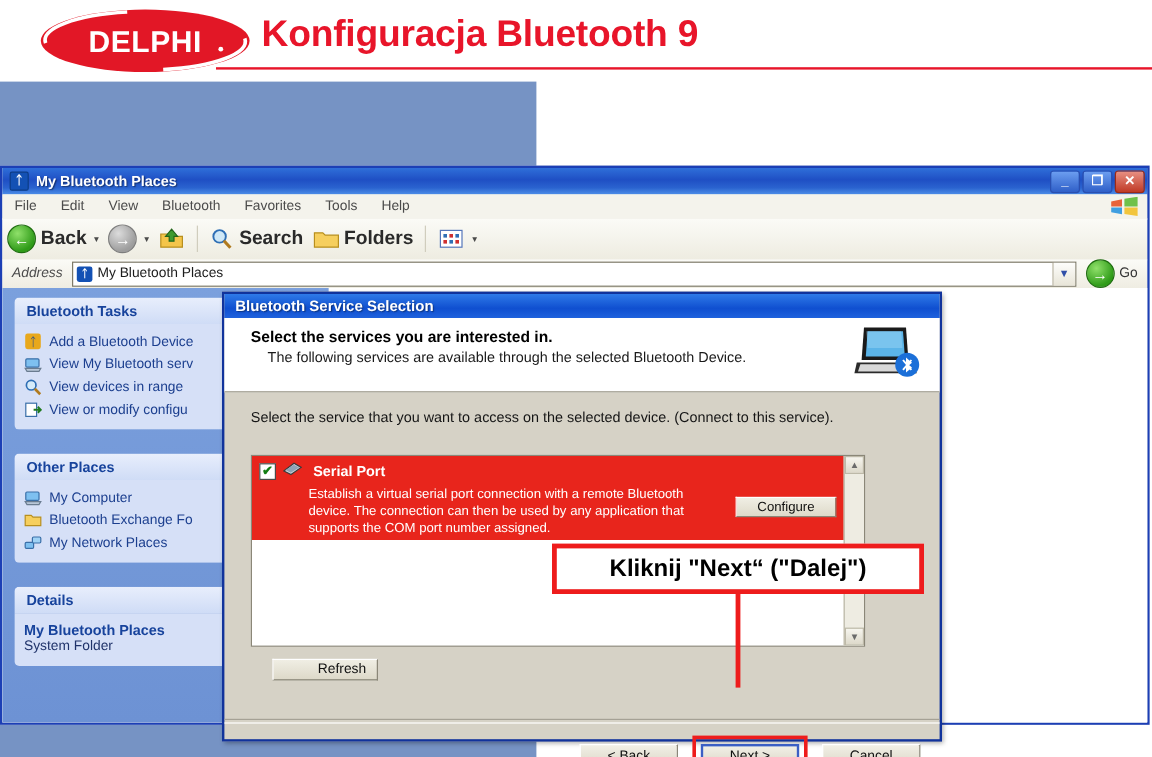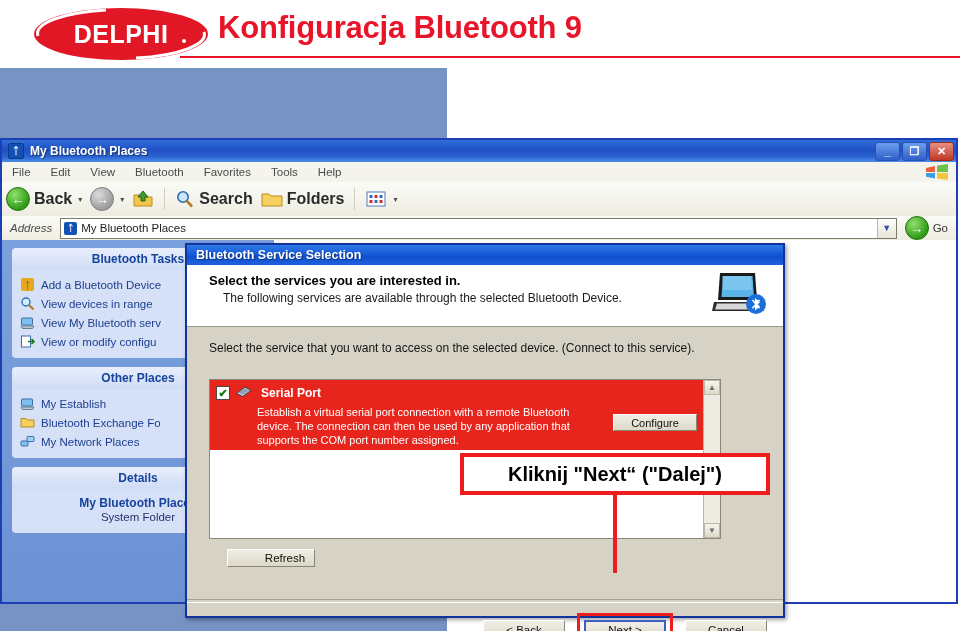--- a/index.html
+++ b/index.html
@@ -130,21 +130,21 @@
   
   #explorer-body{
     position:absolute;left:0;top:100px;width:954px;height:362px;
     background:#ffffff;
   }
   #sidebar{
     position:absolute;left:0;top:0;width:272px;height:362px;
     background:linear-gradient(to bottom,#7ba0dd,#6d92d4);
     padding:8px 10px 0 10px;box-sizing:border-box;
   }
-  .panel{margin-bottom:9px;border-radius:4px;overflow:hidden;text-align:center;}
+  .panel{margin-bottom:20px;border-radius:4px;overflow:hidden;}
   .panel-head{
     background:linear-gradient(to bottom,#e8eefc,#cfdcf6);
     padding:4px 10px;font-size:12px;font-weight:bold;color:#17439c;
   }
   .panel-body{
     background:#d6e0f7;padding:5px 8px 7px 8px;
   }
   .panel-row{
     display:flex;align-items:center;gap:6px;padding:2px 0;
     font-size:11.5px;color:#1c3f8f;white-space:nowrap;
@@ -375,34 +375,34 @@
                 <svg width="15" height="15" viewBox="0 0 15 15">
                     <rect x="1" y="1" width="13" height="13" rx="2" fill="#e8a81c"></rect>
                     <text x="7.5" y="11.5" text-anchor="middle" font-size="10" fill="#0d3f9c" font-family="Liberation Sans, sans-serif">ᛏ</text>
                   </svg>
               </span>
               <span>Add a Bluetooth Device</span>
             </div>
             <div class="panel-row">
               <span class="sico">
                 <svg width="15" height="15" viewBox="0 0 15 15">
+                    <rect x="1.5" y="3" width="11" height="7" rx="1" fill="#7ec0f0" stroke="#3a6fa8"></rect>
+                    <path d="M1 11 L14 11 L12.5 13.5 L2.5 13.5 Z" fill="#b9c7d8" stroke="#6a7c90"></path>
+                  </svg>
+              </span>
+              <span>View My Bluetooth serv</span>
+            </div>
+            <div class="panel-row">
+              <span class="sico">
+                <svg width="15" height="15" viewBox="0 0 15 15">
                     <circle cx="6" cy="6" r="4" fill="#d6ecfa" stroke="#2f6fb5" stroke-width="1.4"></circle>
                     <line x1="9" y1="9" x2="13.5" y2="13.5" stroke="#b07a1e" stroke-width="2.2"></line>
                   </svg>
               </span>
               <span>View devices in range</span>
-            </div>
-            <div class="panel-row">
-              <span class="sico">
-                <svg width="15" height="15" viewBox="0 0 15 15">
-                    <rect x="1.5" y="3" width="11" height="7" rx="1" fill="#7ec0f0" stroke="#3a6fa8"></rect>
-                    <path d="M1 11 L14 11 L12.5 13.5 L2.5 13.5 Z" fill="#b9c7d8" stroke="#6a7c90"></path>
-                  </svg>
-              </span>
-              <span>View My Bluetooth serv</span>
             </div>
             <div class="panel-row">
               <span class="sico">
                 <svg width="15" height="15" viewBox="0 0 15 15">
                     <rect x="1.5" y="2" width="9" height="11" fill="#ffffff" stroke="#3a6fa8"></rect>
                     <path d="M8 7.5 L14 7.5 M11.5 5 L14 7.5 L11.5 10" stroke="#1f7a1f" stroke-width="1.6" fill="none"></path>
                   </svg>
               </span>
               <span>View or modify configu</span>
             </div>
@@ -412,21 +412,21 @@
         <div class="panel">
           <div class="panel-head">Other Places</div>
           <div class="panel-body">
             <div class="panel-row">
               <span class="sico">
                 <svg width="15" height="15" viewBox="0 0 15 15">
                     <rect x="1.5" y="3" width="11" height="7" rx="1" fill="#7ec0f0" stroke="#3a6fa8"></rect>
                     <path d="M1 11 L14 11 L12.5 13.5 L2.5 13.5 Z" fill="#b9c7d8" stroke="#6a7c90"></path>
                   </svg>
               </span>
-              <span>My Establish</span>
+              <span>My Computer</span>
             </div>
             <div class="panel-row">
               <span class="sico">
                 <svg width="15" height="15" viewBox="0 0 15 15">
                     <path d="M1 3.5 L6 3.5 L7.5 5 L14 5 L14 12 L1 12 Z" fill="#f6cf5e" stroke="#b88f1e"></path>
                   </svg>
               </span>
               <span>Bluetooth Exchange Fo</span>
             </div>
             <div class="panel-row">

